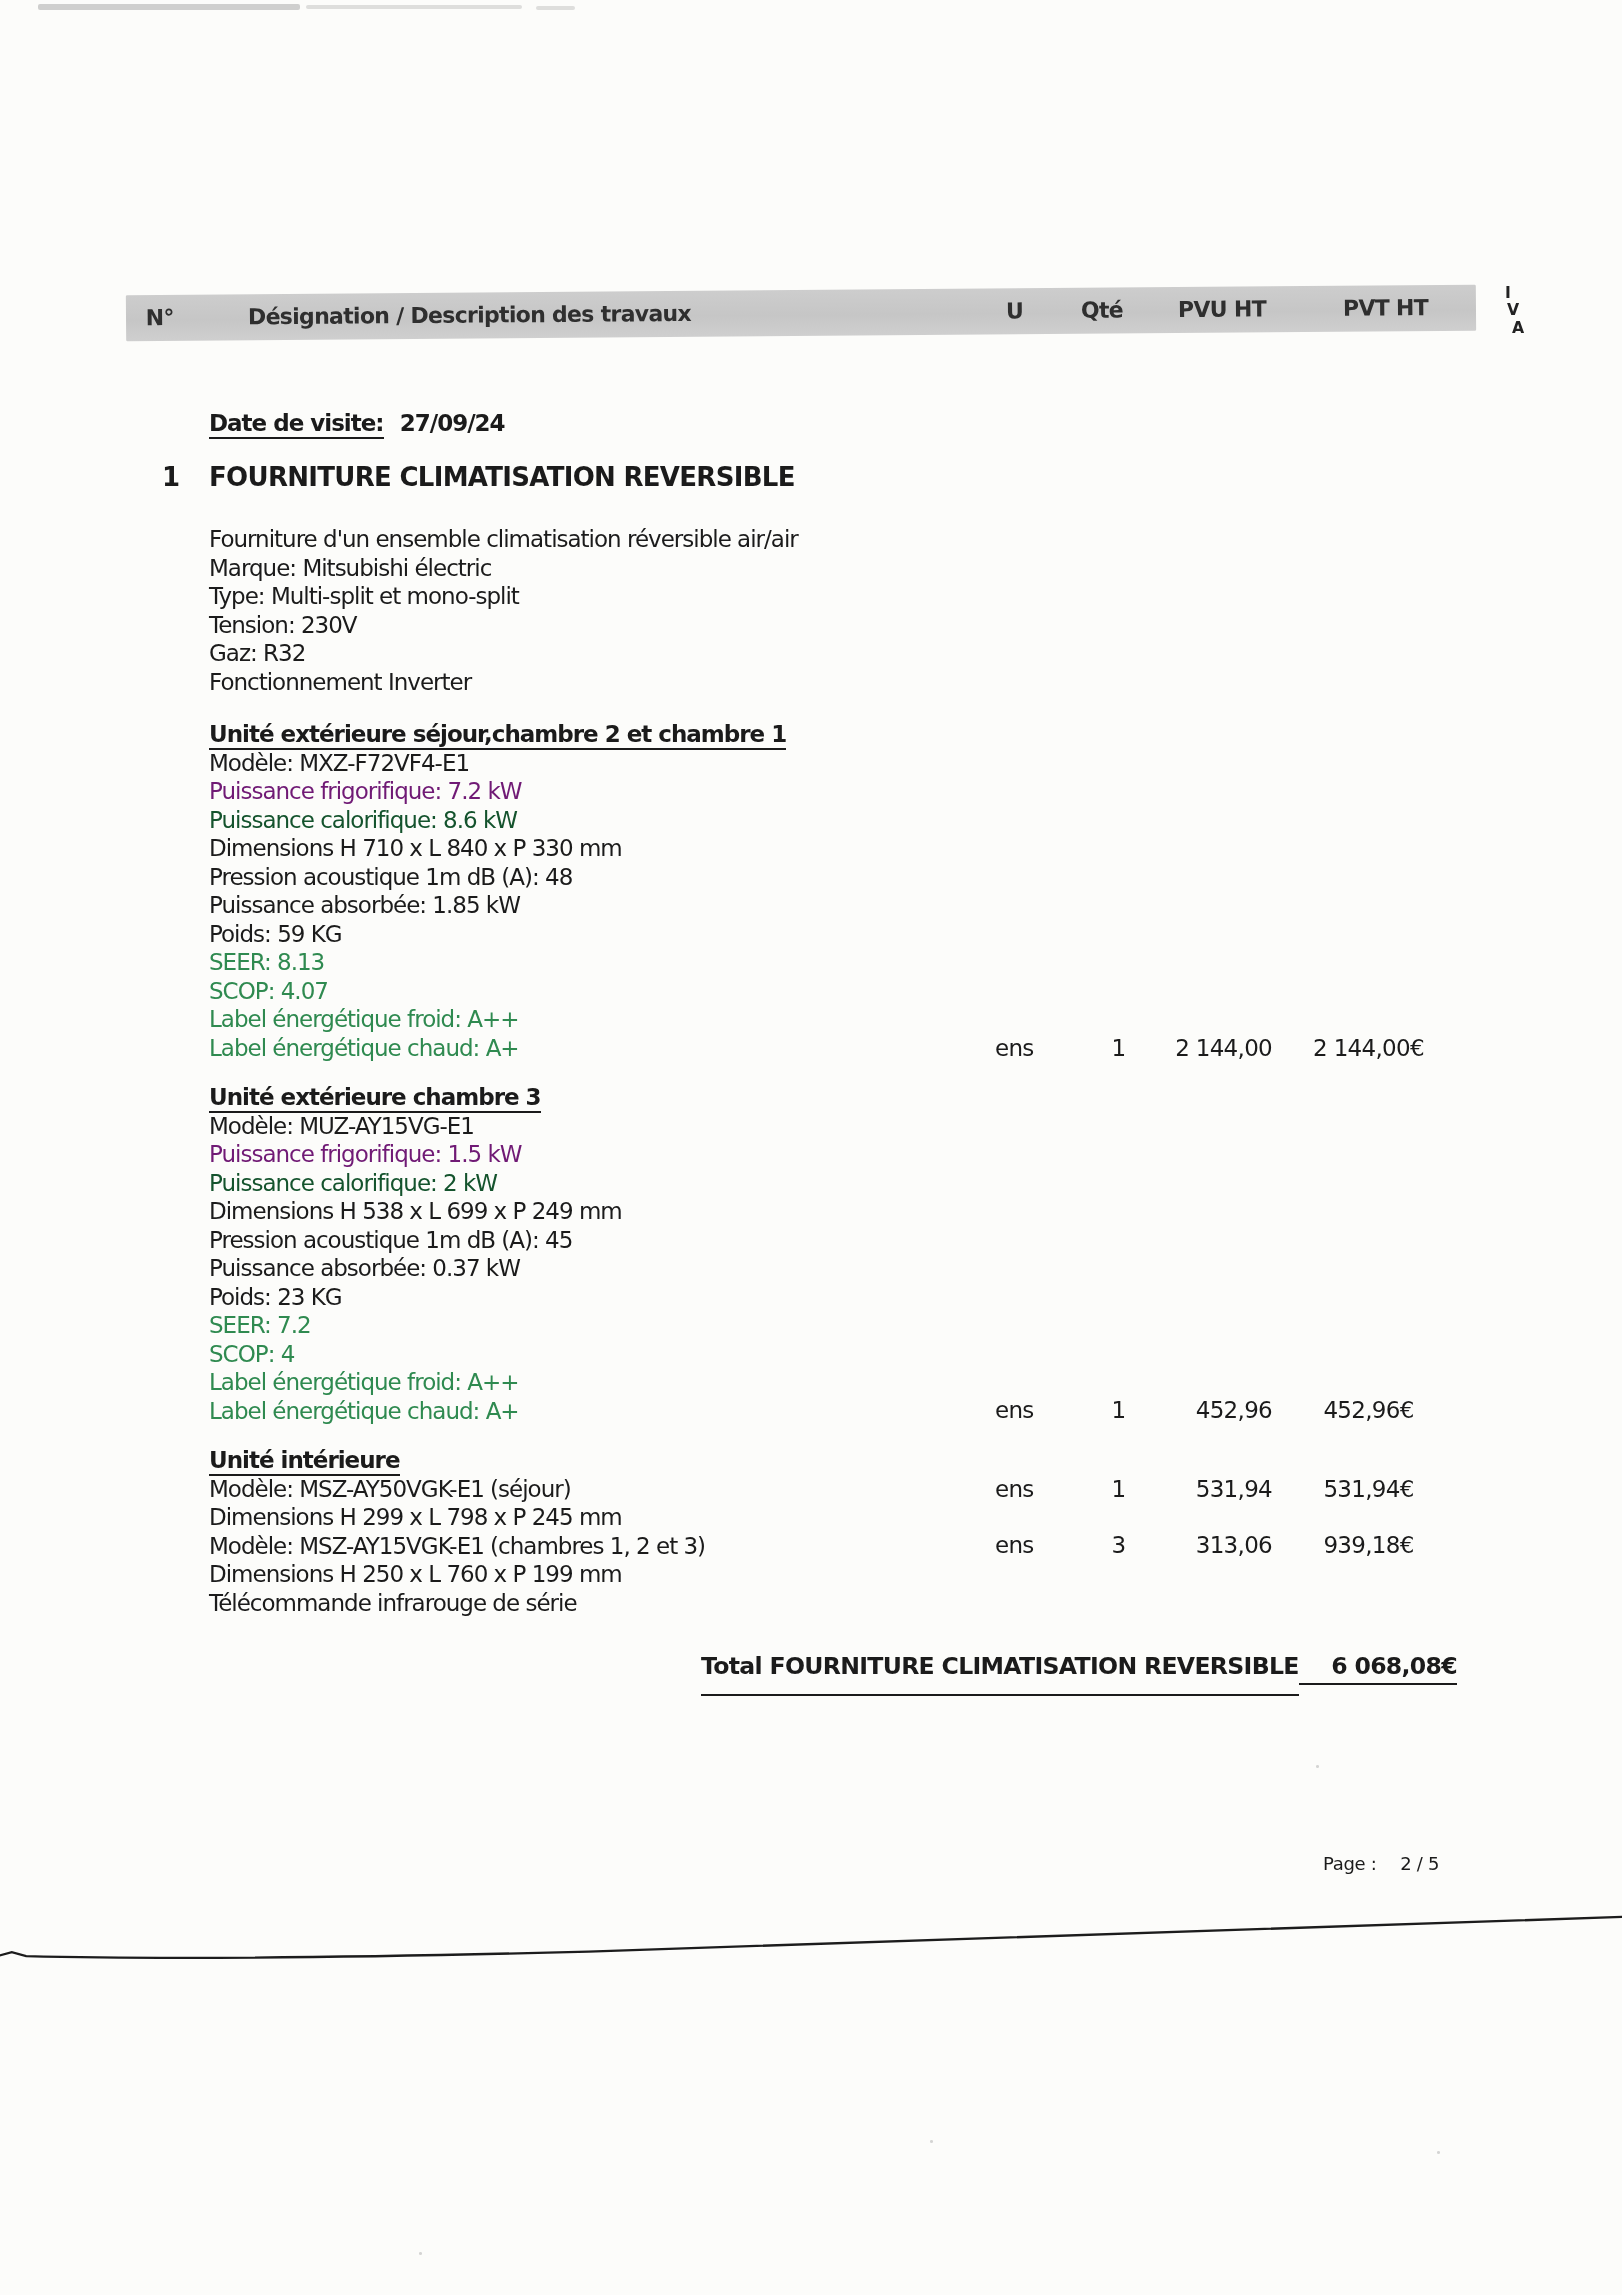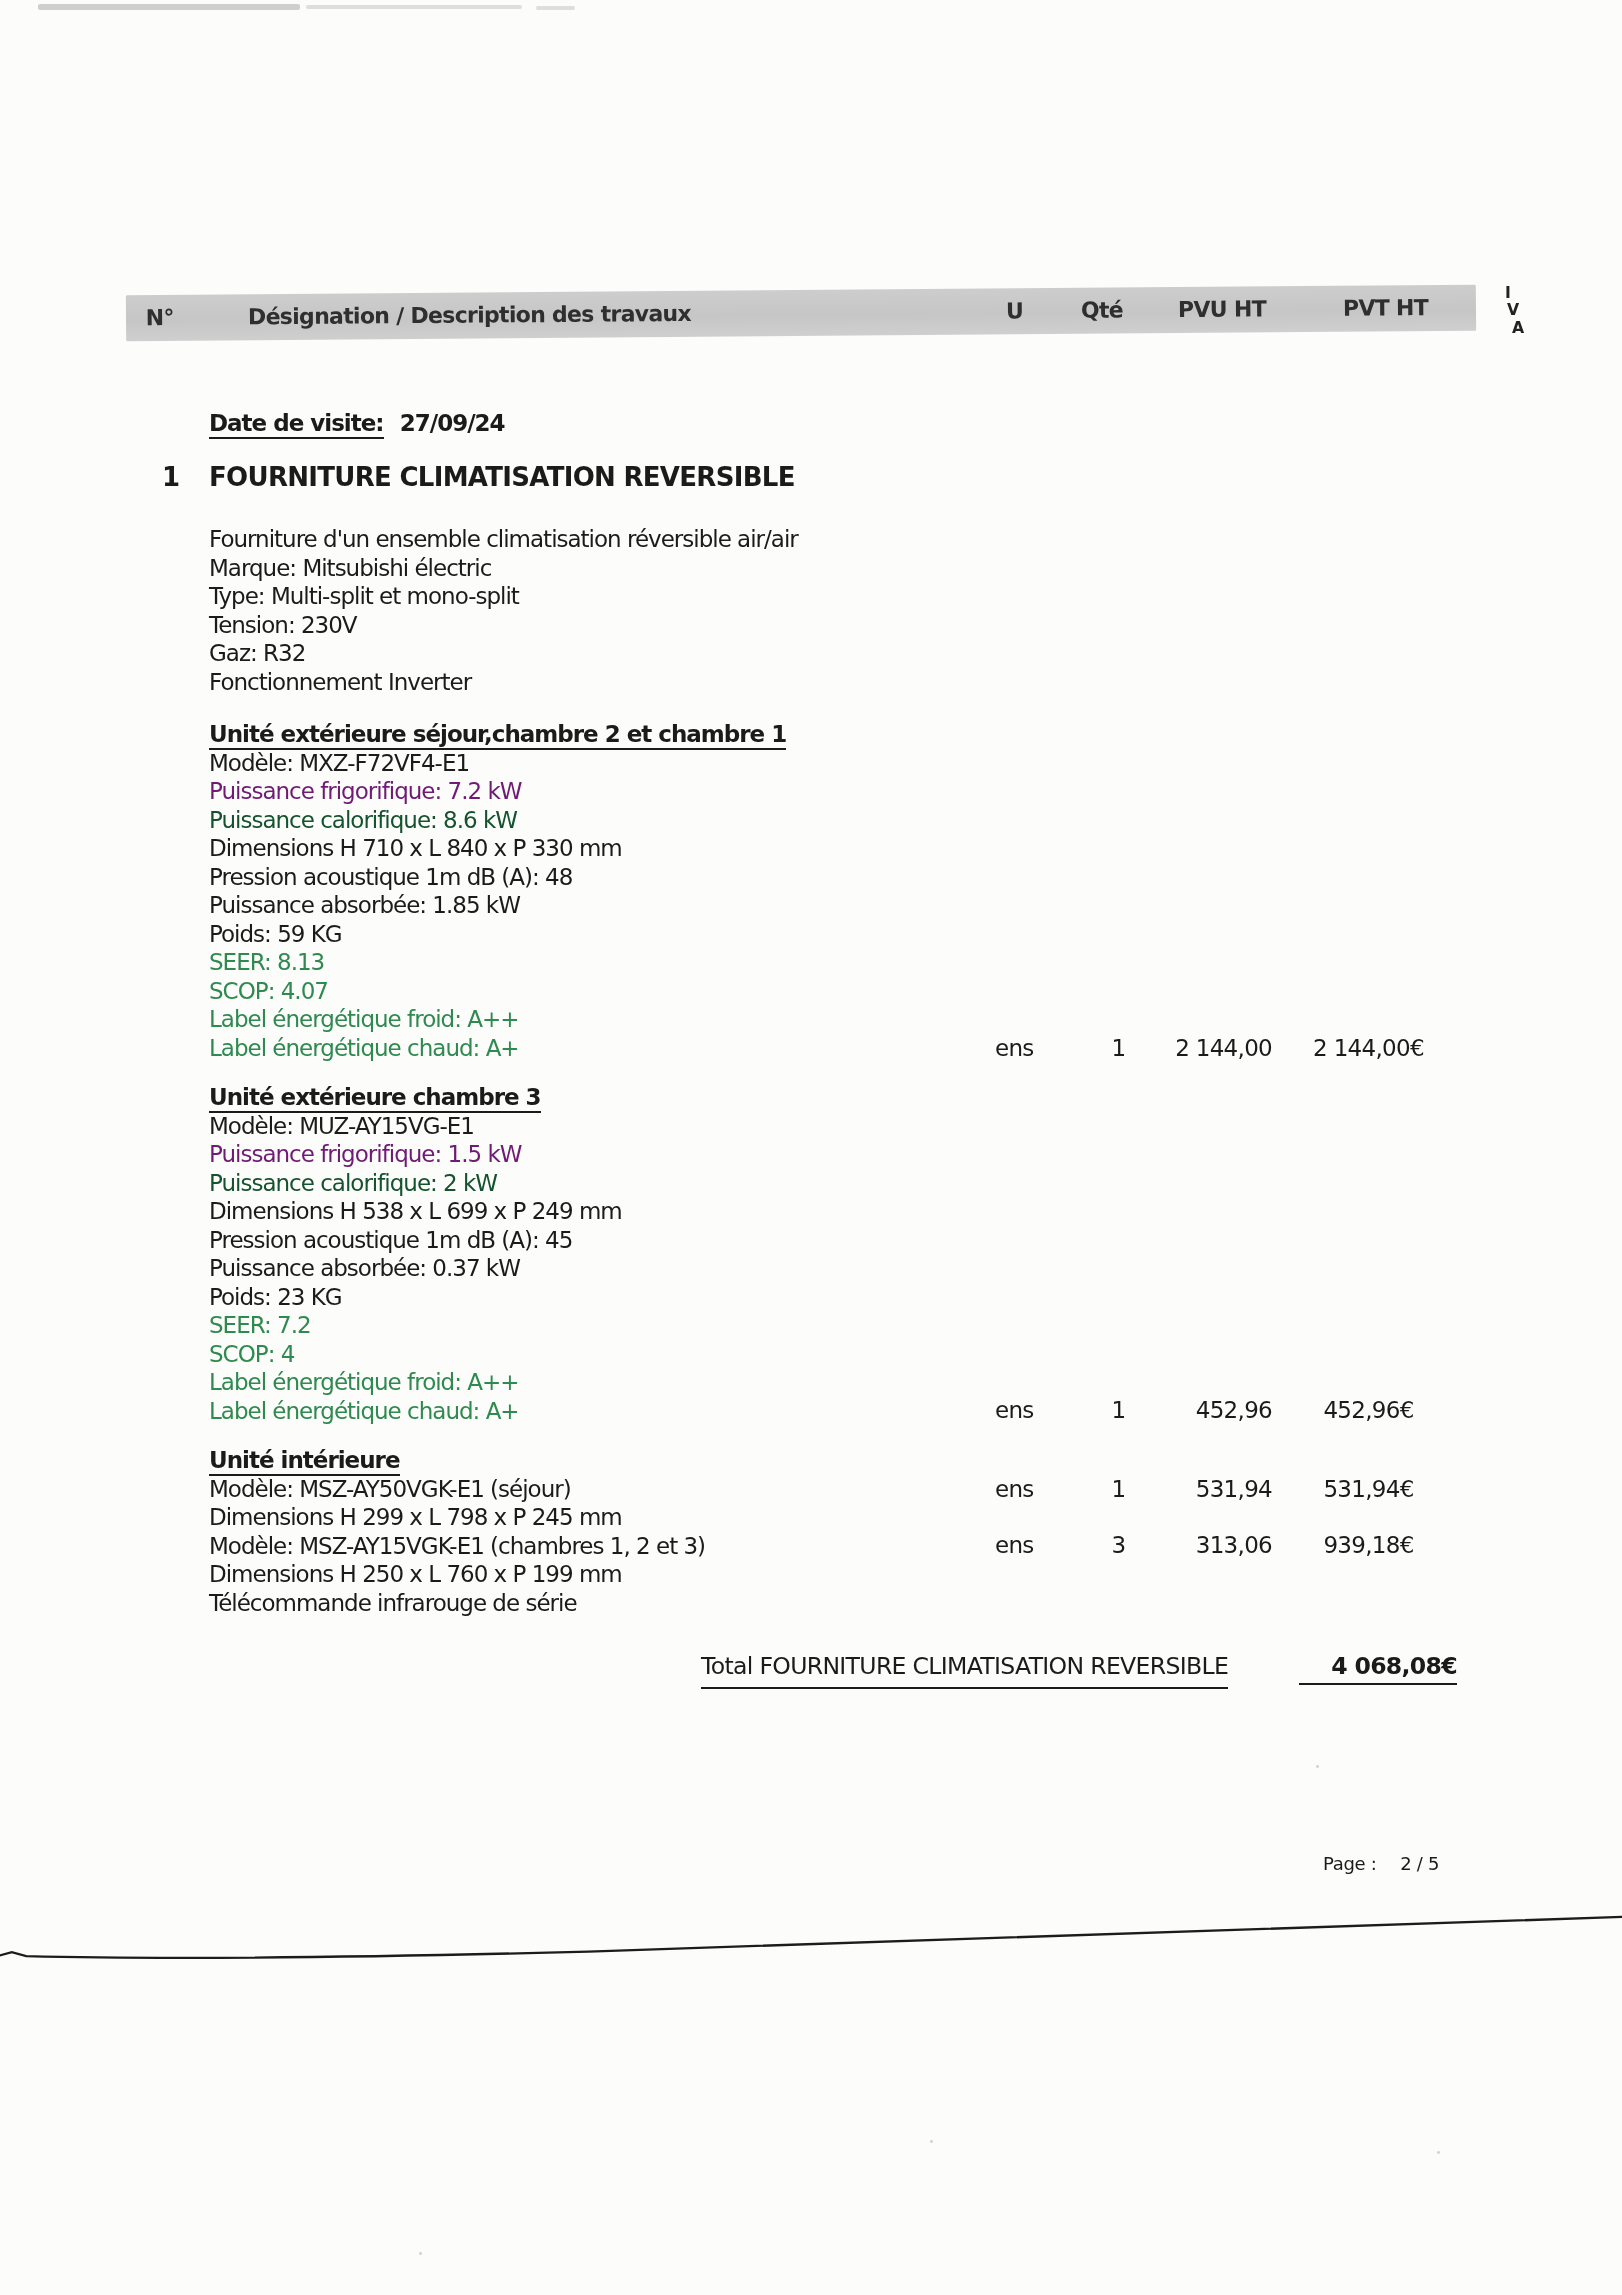--- a/index.html
+++ b/index.html
@@ -39,22 +39,22 @@
   .sec-title{position:absolute;left:209px;top:462px;font-size:26px;font-weight:bold;letter-spacing:-0.7px;white-space:nowrap;}
   
   .prow{position:absolute;left:0;width:1622px;height:29px;line-height:29px;font-size:23px;letter-spacing:-0.7px;}
   .prow span{position:absolute;top:0;white-space:nowrap;}
   .r-u{left:995px}
   .r-qte{left:1086px;width:65px;text-align:center}
   .r-pvu{left:1112px;width:160px;text-align:right}
   .r-pvt{left:1283px;width:171px;text-align:center}
   
   .total-label{
-    position:absolute;left:701px;top:1652px;font-size:23.6px;font-weight:normal;
-    letter-spacing:-0.7px;white-space:nowrap;border-bottom:2.6px solid #1b1b1b;padding-bottom:7px;
+    position:absolute;left:701px;top:1652px;font-size:23.6px;font-weight:bold;
+    letter-spacing:-0.7px;white-space:nowrap;border-bottom:2.6px solid #1b1b1b;padding-bottom:14px;
   }
   .total-value{
     position:absolute;left:1299px;top:1652px;width:158px;text-align:right;
     font-size:23.6px;font-weight:bold;letter-spacing:-0.7px;
     border-bottom:2.6px solid #1b1b1b;padding-bottom:2.6px;
   }
   
   .pagefoot{position:absolute;left:1323px;top:1853px;font-size:18px;letter-spacing:-0.3px;white-space:nowrap;}
   .pagefoot .pf-num{margin-left:18.3px;}
   
@@ -162,21 +162,21 @@
     <span class="r-pvt">531,94€</span>
   </div>
   <div class="prow" style="top:1531px">
     <span class="r-u">ens</span>
     <span class="r-qte">3</span>
     <span class="r-pvu">313,06</span>
     <span class="r-pvt">939,18€</span>
   </div>
 
   <div class="total-label">Total FOURNITURE CLIMATISATION REVERSIBLE</div>
-  <div class="total-value">4 068,08€</div>
+  <div class="total-value">6 068,08€</div>
 
   <div class="pagefoot">
     <span>Page :</span>
     <span class="pf-num">2 /  5</span>
   </div>
 
   <svg class="curve" width="1622" height="79" viewBox="0 0 2480 120">
     <path d="M -4 90 L 18 84 L 40 90 C 240 95, 520 93, 900 83 C 1350 71, 1850 52, 2484 30" fill="none" stroke="#1c1c1c" stroke-width="3.5"></path>
   </svg>
 

